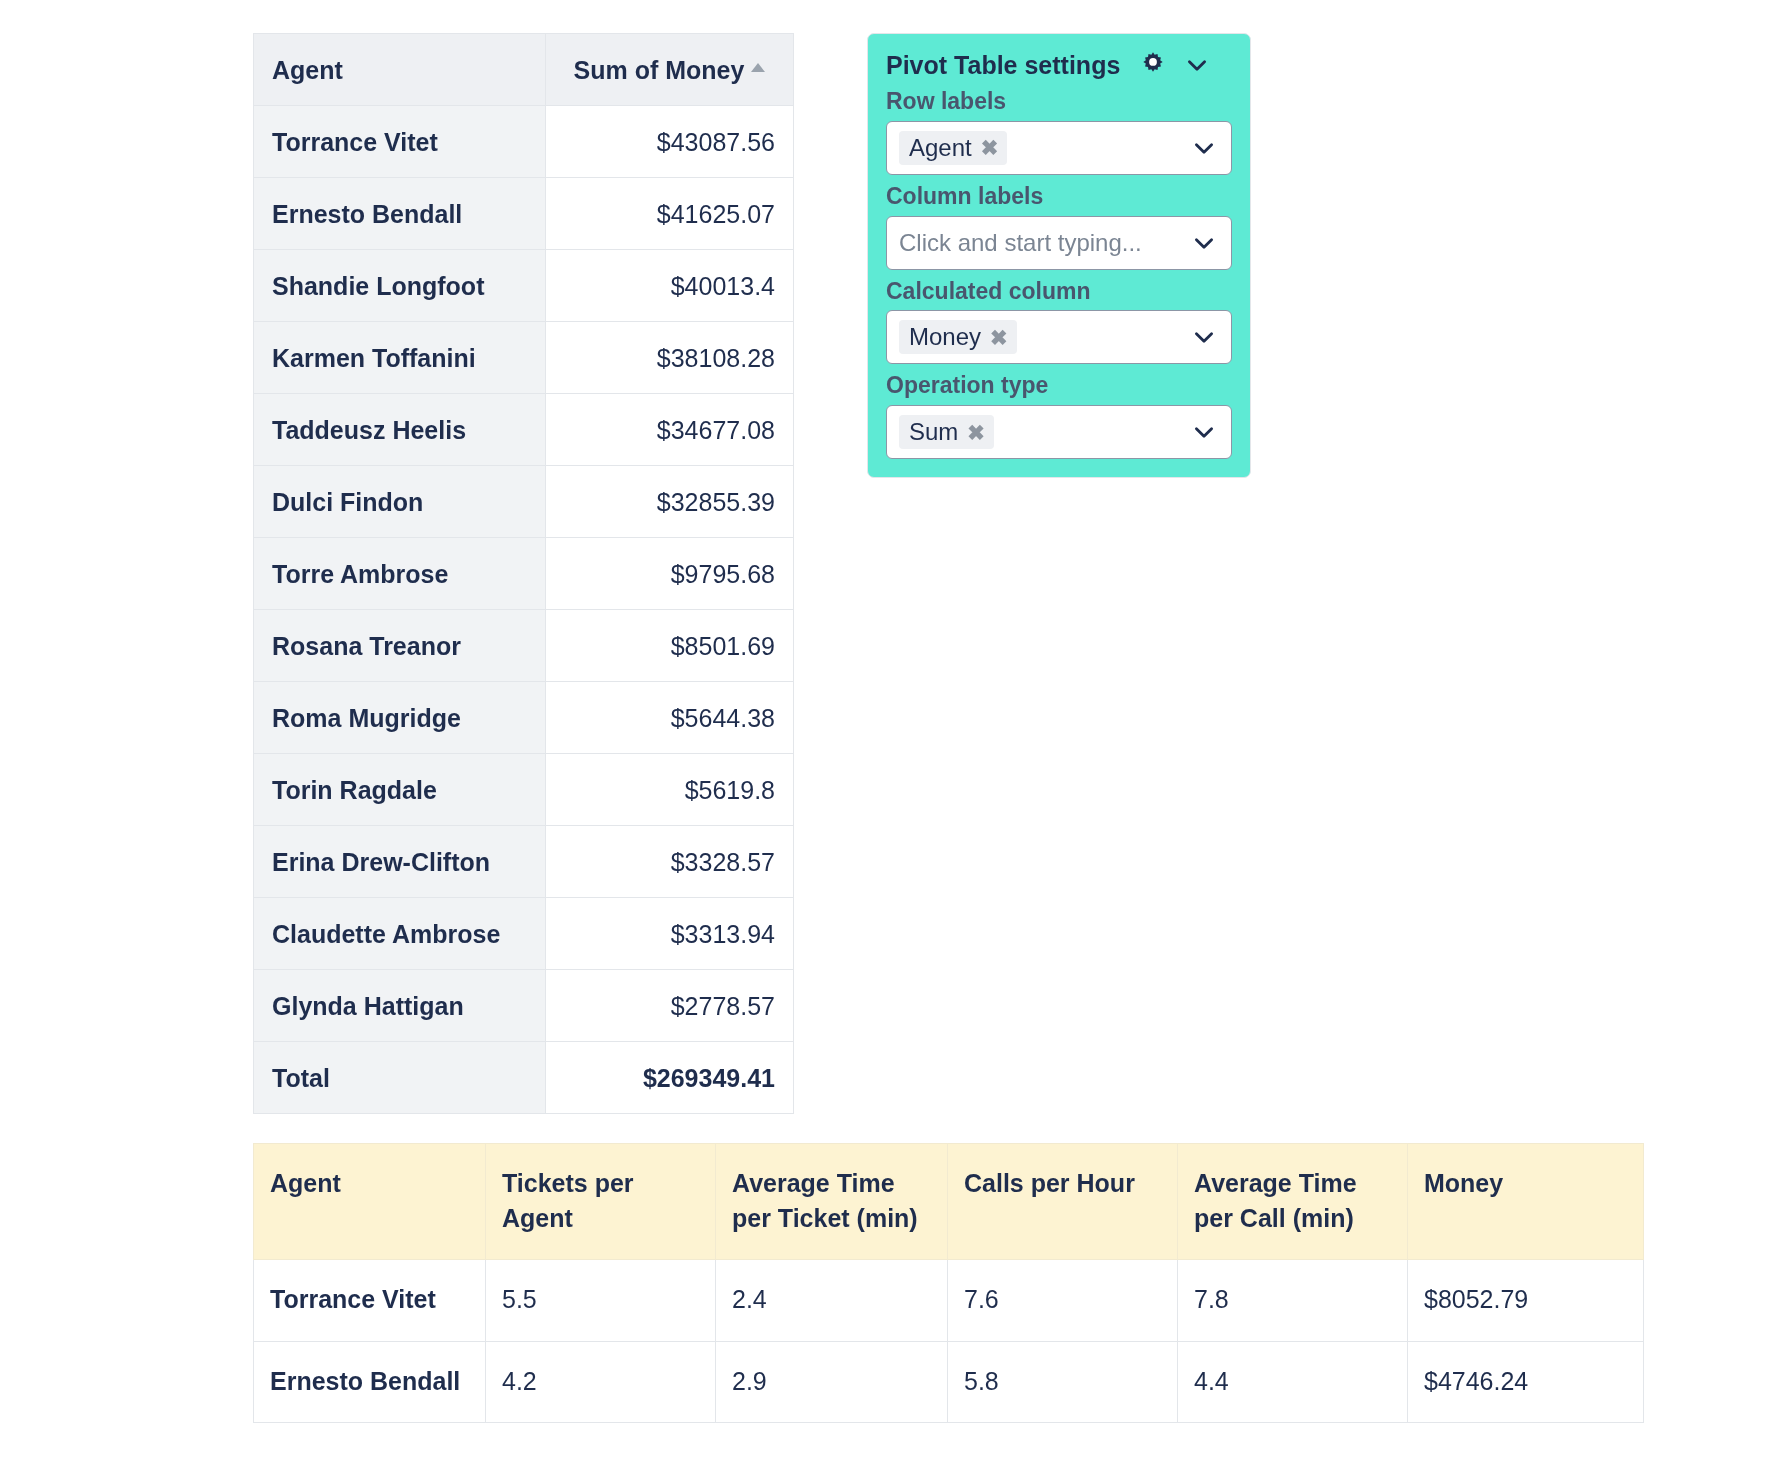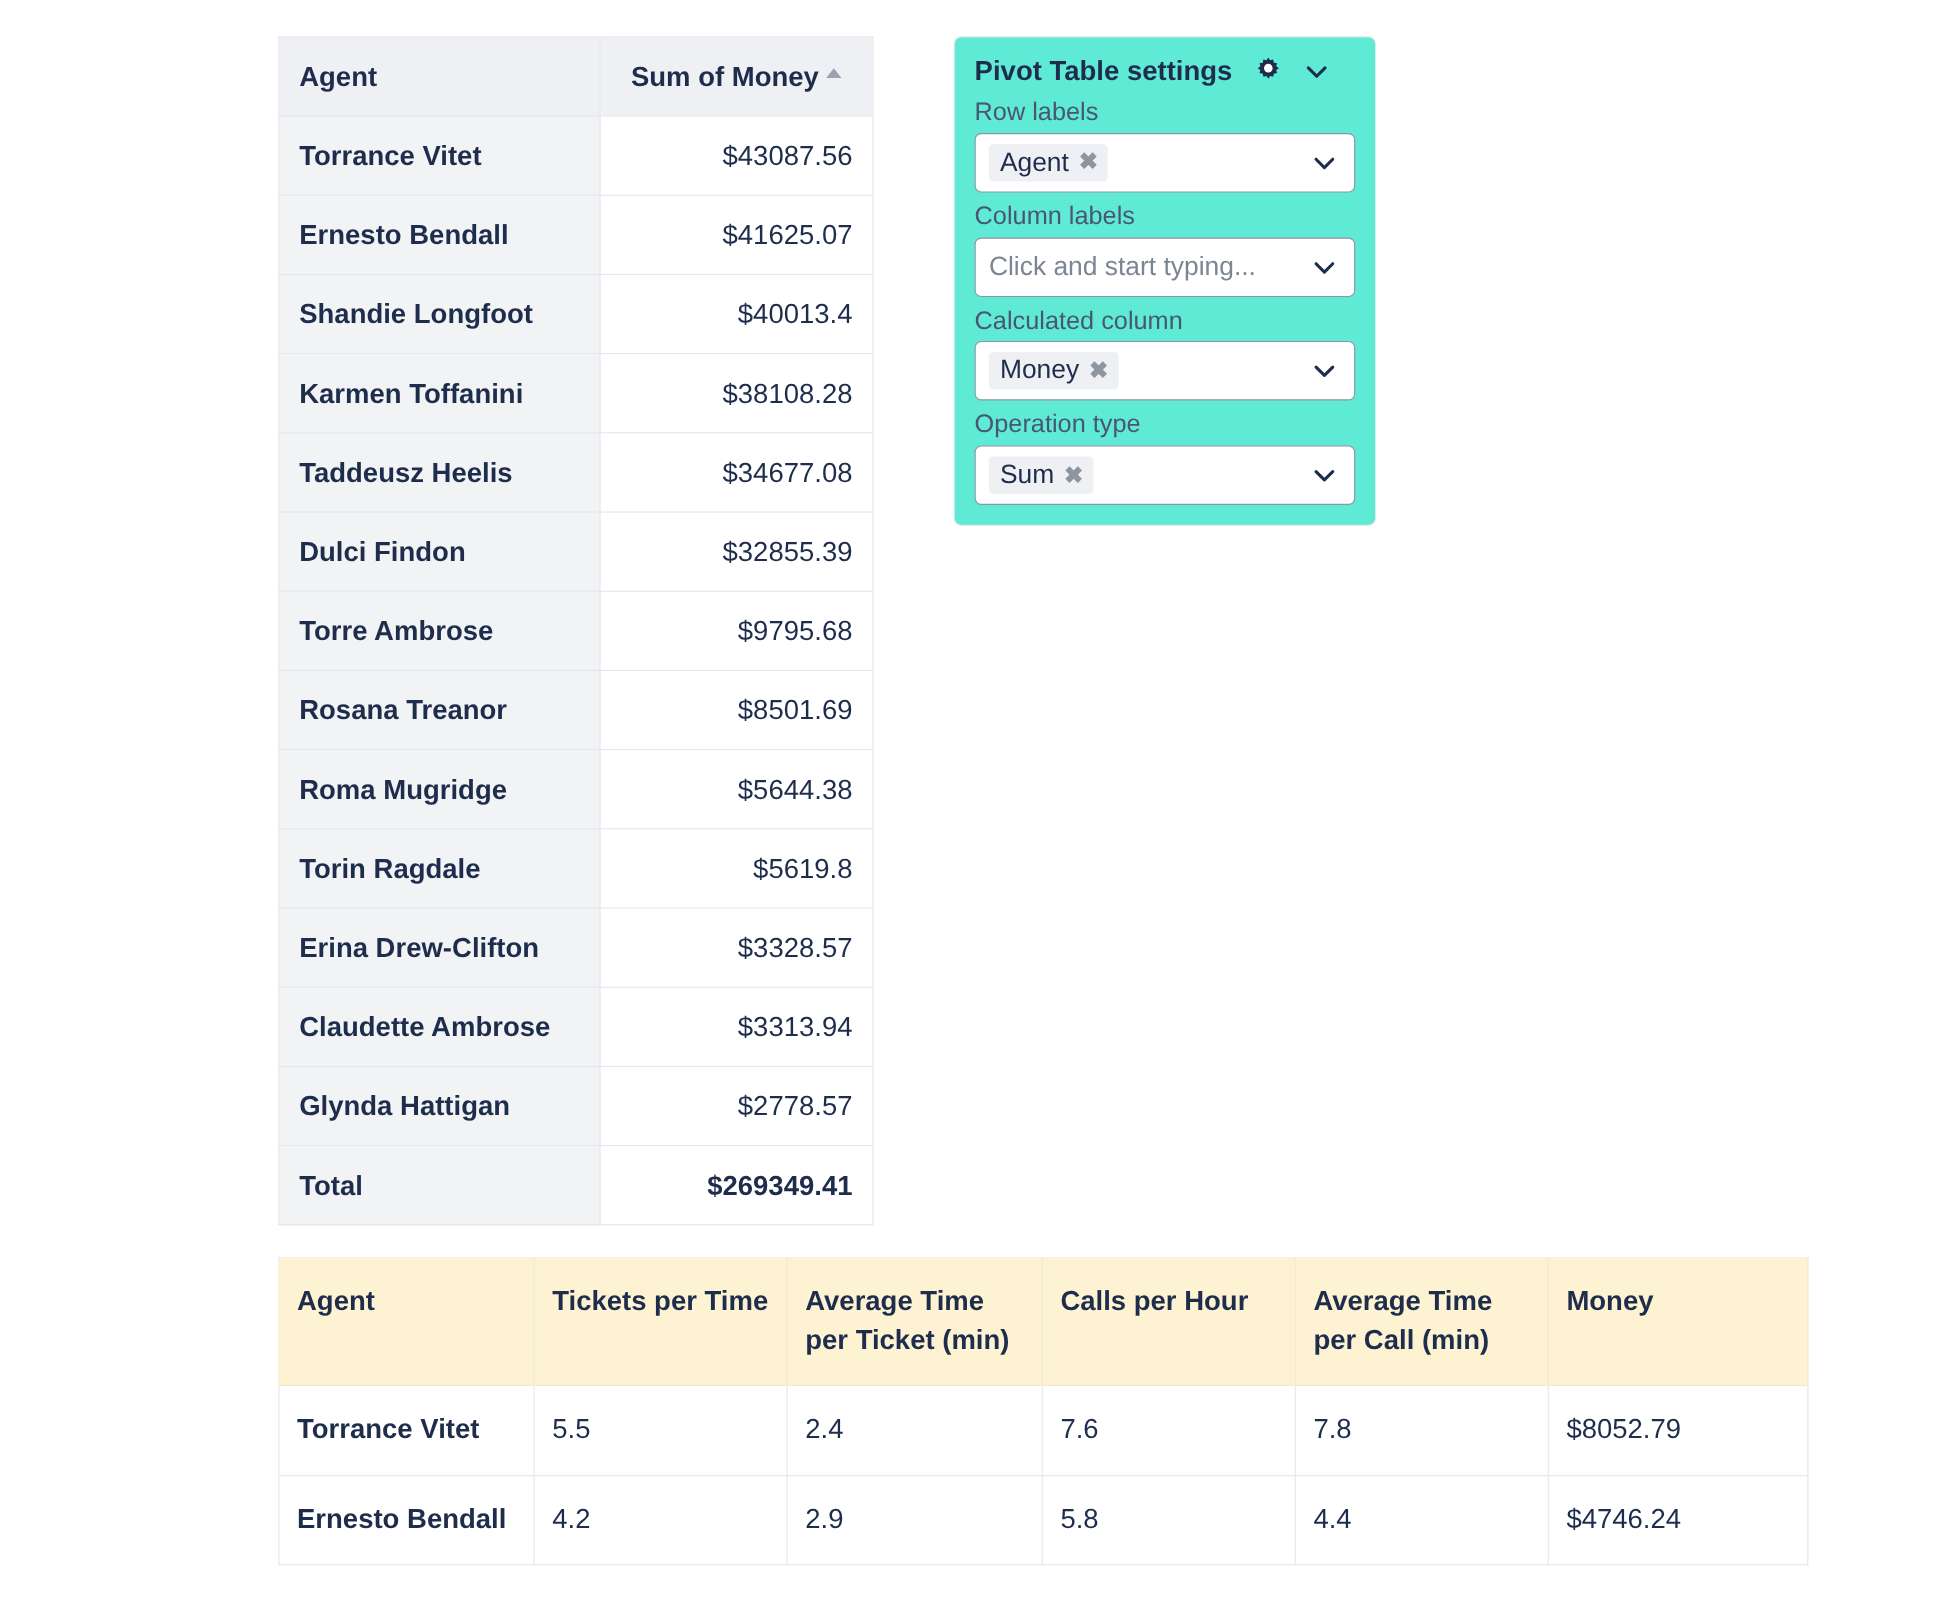--- a/index.html
+++ b/index.html
@@ -100,20 +100,21 @@
     padding-right: 22px;
   }
   .gear-icon svg { display: block; }
   .chev-icon svg { display: block; }
 
   .field-label {
     font-size: 23px;
     color: #49566e;
     margin: 7px 0 5px 0;
     line-height: 1.25;
+    font-weight: bold;
   }
   .field-box {
     position: relative;
     border: 1px solid #8c96a6;
     border-radius: 6px;
     height: 54px;
     background: #ffffff;
     display: flex;
     align-items: center;
     padding: 0 12px;
@@ -337,21 +338,21 @@
         <col class="col-0">
           <col class="col-1">
           <col class="col-2">
         <col class="col-3">
           <col class="col-4">
           <col class="col-5">
       </colgroup>
       <thead>
         <tr id="data-head-row">
             <th>Agent</th>
-            <th>Tickets per Time</th>
+            <th>Tickets per Agent</th>
             <th>Average Time per Ticket (min)</th>
             <th>Calls per Hour</th>
             <th>Average Time per Call (min)</th>
             <th>Money</th>
           </tr>
       </thead>
       <tbody id="data-body">
           <tr>
             <td class="c0">Torrance Vitet</td>
             <td>5.5</td>

